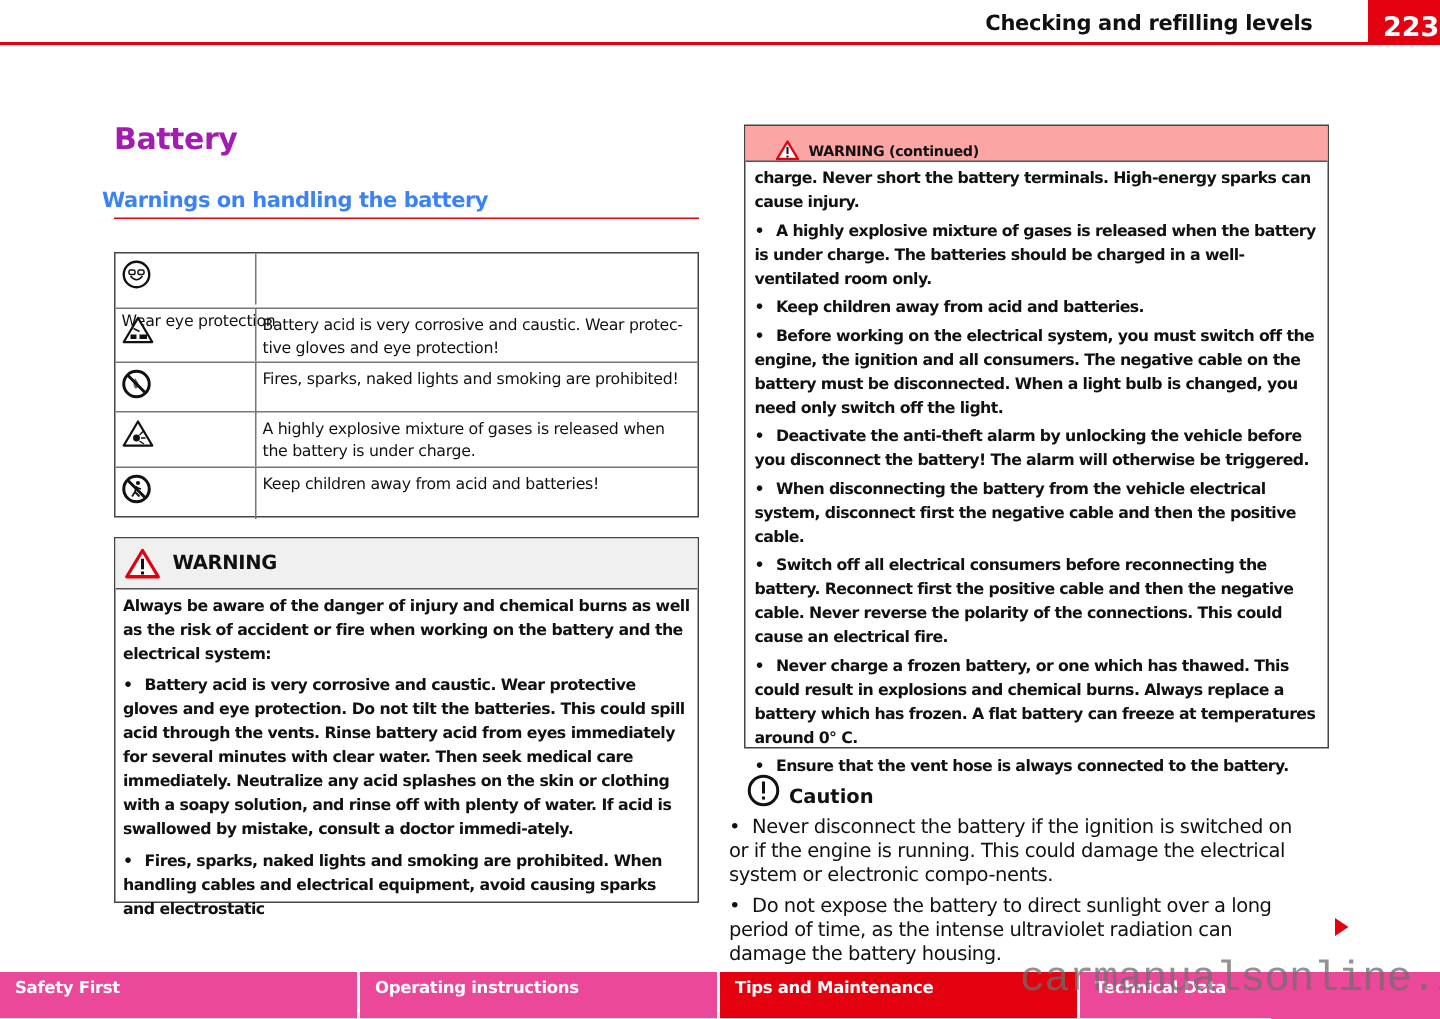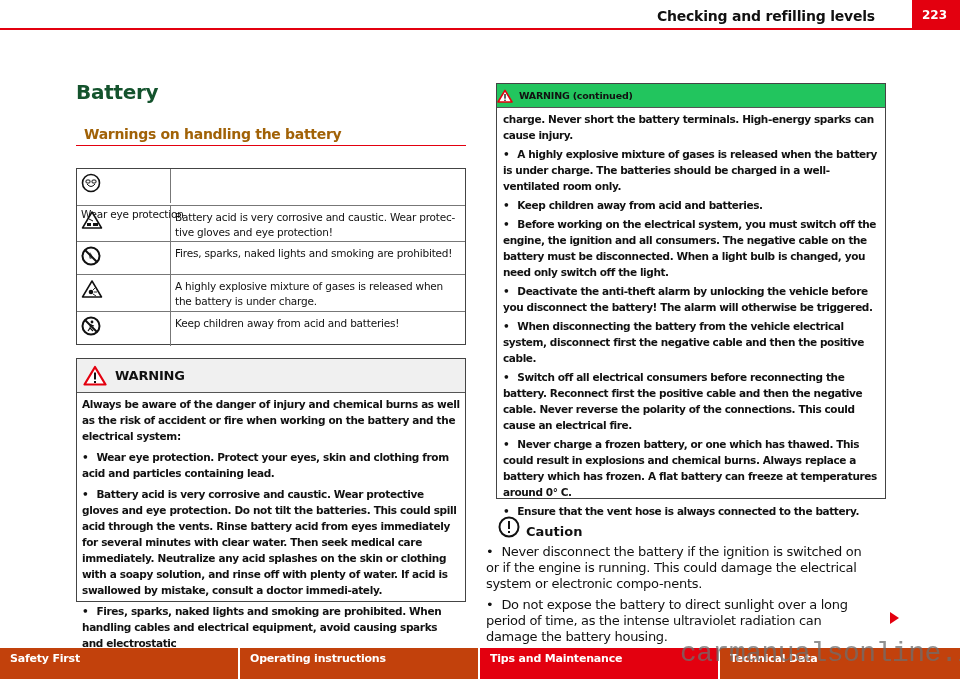--- a/index.html
+++ b/index.html
@@ -2,25 +2,25 @@
 <html><head>
 <meta charset="utf-8">
 <style>
   * { box-sizing: border-box; margin: 0; padding: 0; }
   html, body { width: 960px; height: 679px; background: #ffffff; overflow: hidden; }
   body { position: relative; font-family: "DejaVu Sans", "Liberation Sans", sans-serif; color: #111; }
 
   
   .hdr-rule { position: absolute; left: 0; top: 28px; width: 960px; height: 2px; background: #e3000f; }
   .hdr-title { position: absolute; right: 85px; top: 8px; font-size: 14px; font-weight: bold; color: #111; letter-spacing: -0.2px; }
-  .hdr-page { position: absolute; left: 912px; top: 0; width: 48px; height: 30px; background: #e3000f; color: #fff; font-weight: bold; font-size: 12px; padding: 8px 0 12px 10px; }
+  .hdr-page { position: absolute; left: 912px; top: 0; width: 48px; height: 30px; background: #e3000f; color: #fff; font-weight: bold; font-size: 18px; padding: 8px 0 12px 10px; }
 
   
-  .h1 { position: absolute; left: 76px; top: 80px; font-size: 20px; font-weight: bold; color: #14532d; letter-spacing: -0.3px; }
-  .h2 { position: absolute; left: 84px; top: 126px; font-size: 14px; font-weight: bold; color: #a16207; letter-spacing: -0.3px; }
+  .h1 { position: absolute; left: 76px; top: 80px; font-size: 20px; font-weight: bold; color: #a21caf; letter-spacing: -0.3px; }
+  .h2 { position: absolute; left: 68px; top: 126px; font-size: 14px; font-weight: bold; color: #3b82f6; letter-spacing: -0.3px; }
   .h2-rule { position: absolute; left: 76px; top: 145px; width: 390px; height: 1px; background: #e3000f; }
 
   .sym-table { position: absolute; left: 76px; top: 168px; width: 390px; border: 1px solid #444; border-collapse: collapse; }
   .sym-row { display: flex; border-top: 1px solid #777; }
   .sym-row:first-child { border-top: none; }
   .sym-icon { width: 94px; border-right: 1px solid #777; padding: 4px 4px; min-height: 34px; }
   .sym-text { flex: 1; font-size: 10.5px; line-height: 15px; padding: 4px 4px 4px 4px; letter-spacing: -0.2px; }
   .sym-row.r1 { height: 36px; flex-direction: column; }
   .sym-row.r2 { height: 36px; }
   .sym-row.r3 { height: 33px; }
@@ -30,34 +30,34 @@
 
   .warn-box { position: absolute; left: 76px; top: 358px; width: 390px; height: 244px; border: 1px solid #444; }
   .warn-head { height: 34px; background: #f0f0f0; border-bottom: 1px solid #555; display: flex; align-items: center; padding-left: 6px; }
   .warn-head .lbl { font-size: 13px; font-weight: bold; margin-left: 8px; letter-spacing: -0.2px; }
   .warn-body { padding: 3px 5px 0 5px; font-size: 10.5px; line-height: 16px; font-weight: bold; letter-spacing: -0.35px; }
   .warn-body p { margin-bottom: 5px; }
   .bullet::before { content: "\2022"; margin-right: 8px; }
 
   
   .warn2 { position: absolute; left: 496px; top: 83px; width: 390px; height: 416px; border: 1px solid #444; }
-  .warn2-head { height: 24px; background: #22c55e; border-bottom: 1px solid #555; display: flex; align-items: center; padding-left: 0; }
+  .warn2-head { height: 24px; background: #fca5a5; border-bottom: 1px solid #555; display: flex; align-items: flex-end; padding-left: 20px; }
   .warn2-head .lbl { font-size: 9.5px; font-weight: bold; margin-left: 6px; letter-spacing: -0.2px; }
   .warn2-body { padding: 3px 6px 0 6px; font-size: 10.5px; line-height: 16px; font-weight: bold; letter-spacing: -0.4px; }
   .warn2-body p { margin-bottom: 3px; }
 
   .caution-head { position: absolute; left: 498px; top: 516px; display: flex; align-items: flex-end; }
   .caution-head .lbl { font-size: 13px; font-weight: bold; margin-left: 6px; margin-bottom: -1px; }
   .caution-body { position: absolute; left: 486px; top: 544px; width: 390px; font-size: 13px; line-height: 16px; letter-spacing: -0.3px; }
   .caution-body p { margin-bottom: 5px; }
   .next-arrow { position: absolute; left: 890px; top: 612px; width: 0; height: 0; border-top: 6px solid transparent; border-bottom: 6px solid transparent; border-left: 9px solid #e3000f; }
 
   
   .footer { position: absolute; left: 0; top: 648px; width: 960px; height: 31px; display: flex; }
-  .ftab { height: 31px; background: #c2410c; color: #fff; font-size: 11px; font-weight: bold; padding: 4px 0 0 10px; border-right: 2px solid #fff; letter-spacing: -0.2px; }
+  .ftab { height: 31px; background: #ec4899; color: #fff; font-size: 11px; font-weight: bold; padding: 4px 0 0 10px; border-right: 2px solid #fff; letter-spacing: -0.2px; }
   .ftab.active { background: #e3000f; }
   .ftab.t1 { width: 240px; }
   .ftab.t2 { width: 240px; }
   .ftab.t3 { width: 240px; }
   .ftab.t4 { width: 240px; border-right: none; }
   .watermark { position: absolute; left: 680px; top: 638px; font-family: Liberation Mono, monospace; font-size: 28px; color: rgba(110,110,110,0.75); letter-spacing: -0.5px; }
 </style>
 </head>
 <body>
 
@@ -129,21 +129,20 @@
   <div class="warn-head">
     <svg width="24" height="21" viewBox="0 0 24 21">
         <path d="M12 2 L22.5 19.5 L1.5 19.5 Z" fill="#fff" stroke="#e3000f" stroke-width="2.2" stroke-linejoin="round"></path>
         <rect x="11" y="7.5" width="2" height="7" fill="#111"></rect>
         <rect x="11" y="16" width="2" height="2" fill="#111"></rect>
       </svg>
     <span class="lbl">WARNING</span>
   </div>
   <div class="warn-body">
     <p>Always be aware of the danger of injury and chemical burns as well as the risk of accident or fire when working on the battery and the electrical system:</p>
-    <p class="bullet">Wear eye protection. Protect your eyes, skin and clothing from acid and particles containing lead.</p>
     <p class="bullet">Battery acid is very corrosive and caustic. Wear protective gloves and eye protection. Do not tilt the batteries. This could spill acid through the vents. Rinse battery acid from eyes immediately for several minutes with clear water. Then seek medical care immediately. Neutralize any acid splashes on the skin or clothing with a soapy solution, and rinse off with plenty of water. If acid is swallowed by mistake, consult a doctor immedi-ately.</p>
     <p class="bullet">Fires, sparks, naked lights and smoking are prohibited. When handling cables and electrical equipment, avoid causing sparks and electrostatic</p>
   </div>
 </div>
 
 <div class="warn2">
   <div class="warn2-head">
     <svg width="16" height="14" viewBox="0 0 24 21">
         <path d="M12 2 L22.5 19.5 L1.5 19.5 Z" fill="#fff" stroke="#e3000f" stroke-width="2.4" stroke-linejoin="round"></path>
         <rect x="11" y="7.5" width="2" height="7" fill="#111"></rect>

